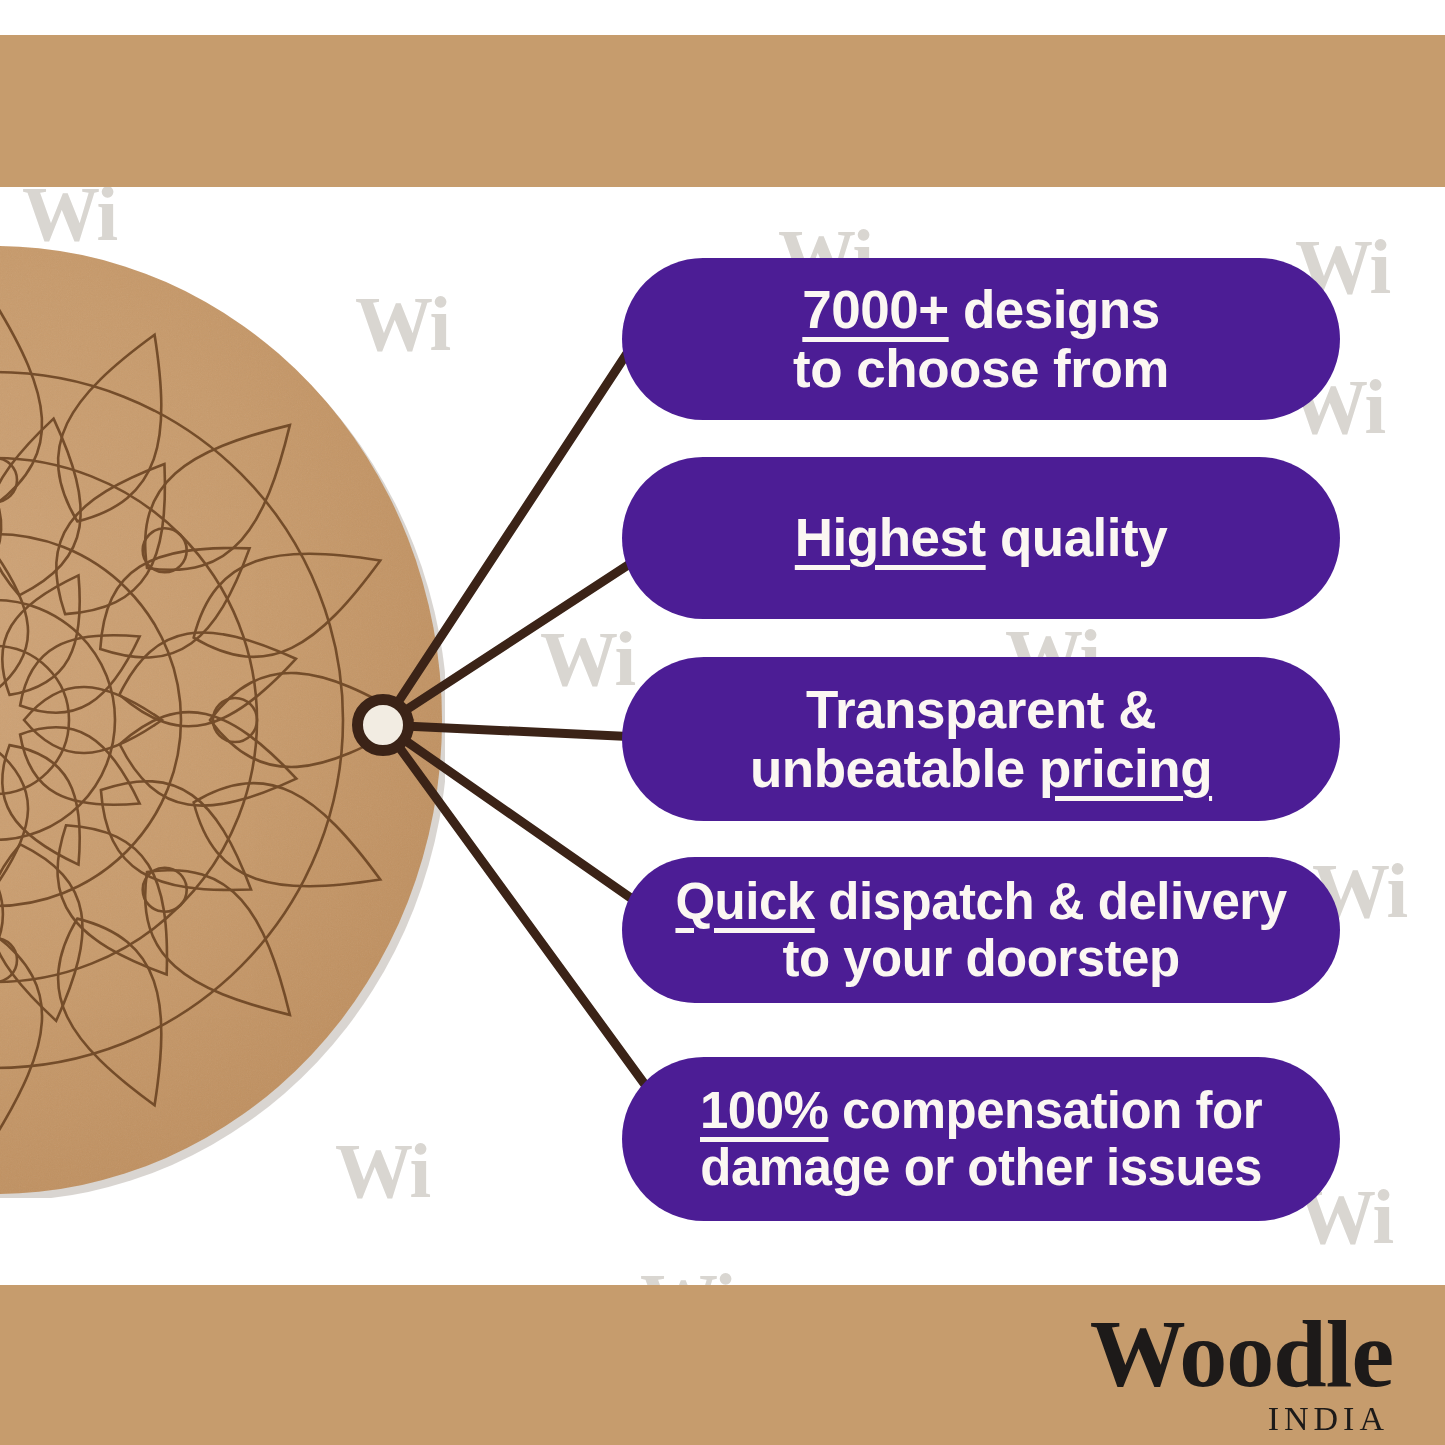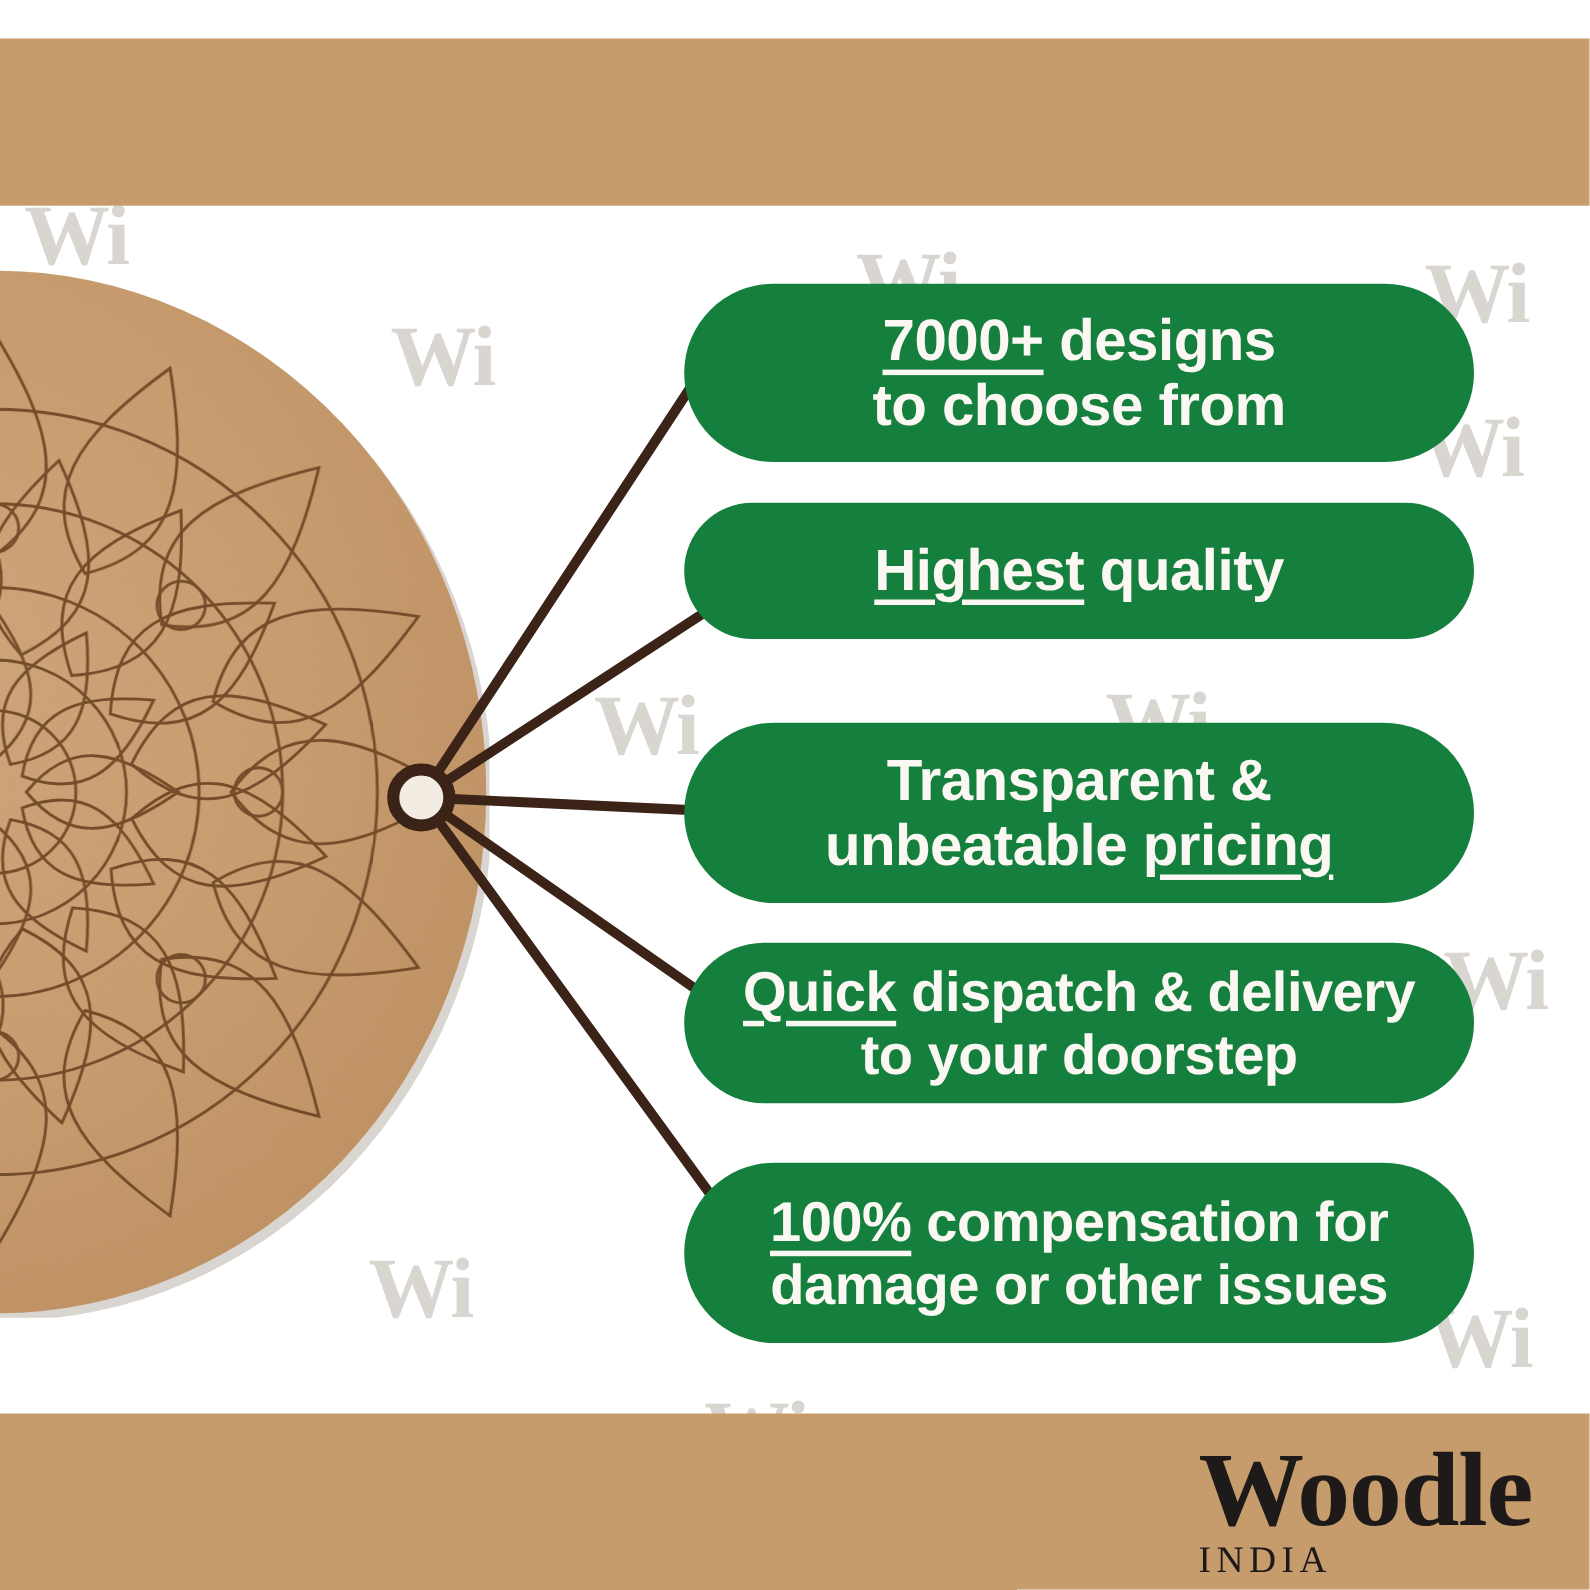--- a/index.html
+++ b/index.html
@@ -70,21 +70,21 @@
     left:0; top:0;
     width:1445px; height:1445px;
     z-index:3;
   }
 
   
   .pill {
     position:absolute;
     left:622px;
     width:718px;
-    background:#15803d;
+    background:#4c1d95;
     border-radius:999px;
     z-index:4;
     display:flex;
     align-items:center;
     justify-content:center;
     text-align:center;
     padding:0 26px;
   }
   .pill .txt {
     color:#fbf7f2;
@@ -92,21 +92,21 @@
     font-size:53px;
     line-height:1.12;
     letter-spacing:-0.5px;
   }
   .pill .u {
     text-decoration:underline;
     text-decoration-thickness:5px;
     text-underline-offset:9px;
   }
   .pill.p1 { top:258px; height:162px; }
-  .pill.p2 { top:457px; height:124px; }
+  .pill.p2 { top:457px; height:162px; }
   .pill.p3 { top:657px; height:164px; }
   .pill.p4 { top:857px; height:146px; }
   .pill.p5 { top:1057px; height:164px; }
   .pill.p4 .txt, .pill.p5 .txt { font-size:51px; }
 
   
   #hub {
     position:absolute;
     left:352px; top:694px;
     width:62px; height:62px;
@@ -114,20 +114,21 @@
     background:#f2ece2;
     border:11px solid #3b2317;
     z-index:5;
   }
 
   
   #brand {
     position:absolute;
     right:52px; top:1308px;
     z-index:8;
+    text-align:right;
   }
   #brand-word {
     font-family:"Liberation Serif", serif;
     font-weight:700;
     font-size:96px;
     line-height:0.96;
     color:#1d1a19;
     letter-spacing:-1px;
   }
   #brand-sub {

